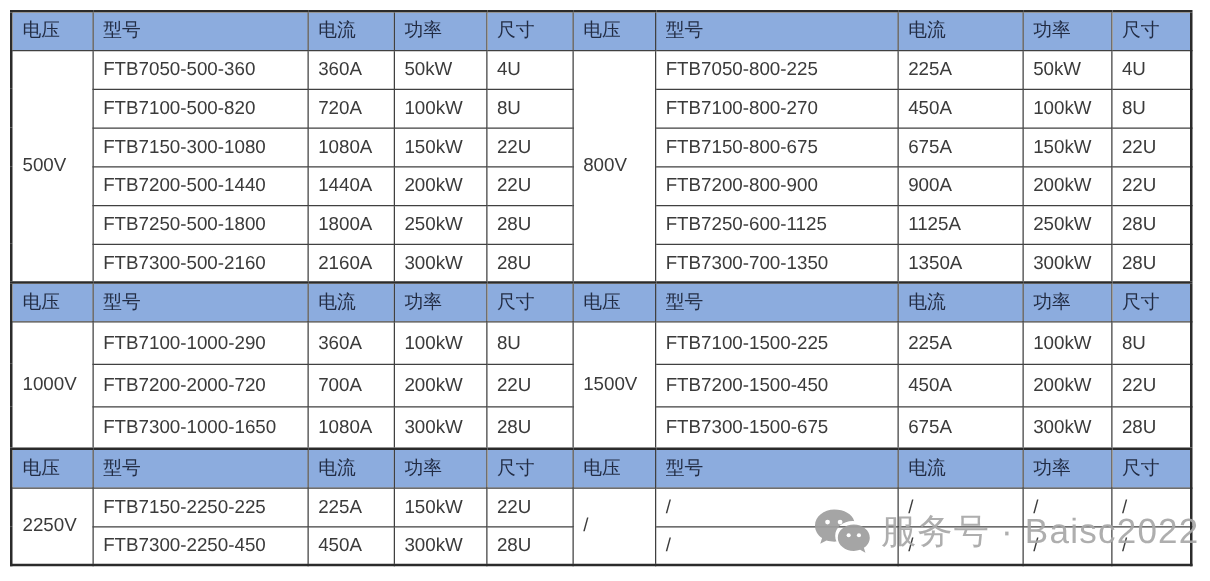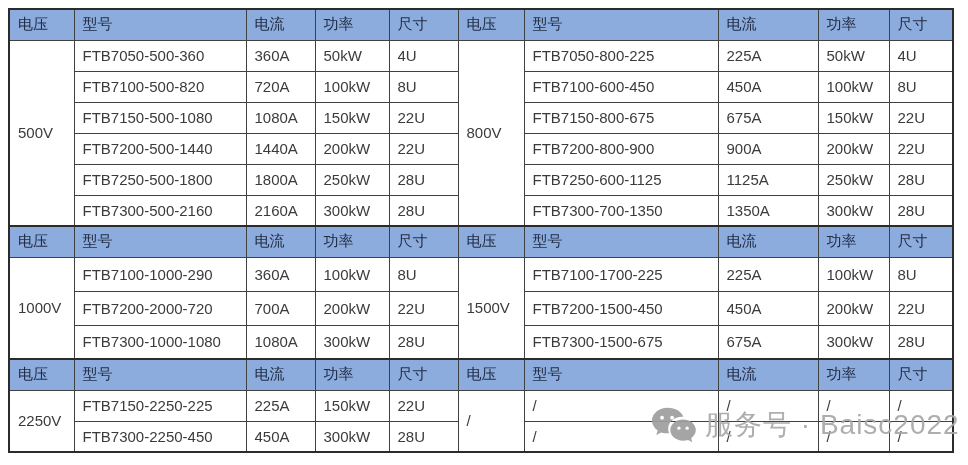--- a/index.html
+++ b/index.html
@@ -80,27 +80,27 @@
           <td>FTB7050-800-225</td>
           <td>225A</td>
           <td>50kW</td>
           <td>4U</td>
         </tr>
         <tr class="sec-0">
           <td>FTB7100-500-820</td>
           <td>720A</td>
           <td>100kW</td>
           <td>8U</td>
-          <td>FTB7100-600-450</td>
+          <td>FTB7100-800-270</td>
           <td>450A</td>
           <td>100kW</td>
           <td>8U</td>
         </tr>
         <tr class="sec-0">
-          <td>FTB7150-500-1080</td>
+          <td>FTB7150-300-1080</td>
           <td>1080A</td>
           <td>150kW</td>
           <td>22U</td>
           <td>FTB7150-800-675</td>
           <td>675A</td>
           <td>150kW</td>
           <td>22U</td>
         </tr>
         <tr class="sec-0">
           <td>FTB7200-500-1440</td>
@@ -144,37 +144,37 @@
           <td>功率</td>
           <td>尺寸</td>
         </tr>
         <tr class="sec-1">
           <td rowspan="3">1000V</td>
           <td>FTB7100-1000-290</td>
           <td>360A</td>
           <td>100kW</td>
           <td>8U</td>
           <td rowspan="3">1500V</td>
-          <td>FTB7100-1700-225</td>
+          <td>FTB7100-1500-225</td>
           <td>225A</td>
           <td>100kW</td>
           <td>8U</td>
         </tr>
         <tr class="sec-1">
           <td>FTB7200-2000-720</td>
           <td>700A</td>
           <td>200kW</td>
           <td>22U</td>
           <td>FTB7200-1500-450</td>
           <td>450A</td>
           <td>200kW</td>
           <td>22U</td>
         </tr>
         <tr class="sec-1">
-          <td>FTB7300-1000-1080</td>
+          <td>FTB7300-1000-1650</td>
           <td>1080A</td>
           <td>300kW</td>
           <td>28U</td>
           <td>FTB7300-1500-675</td>
           <td>675A</td>
           <td>300kW</td>
           <td>28U</td>
         </tr>
         <tr class="header-row">
           <td>电压</td>

